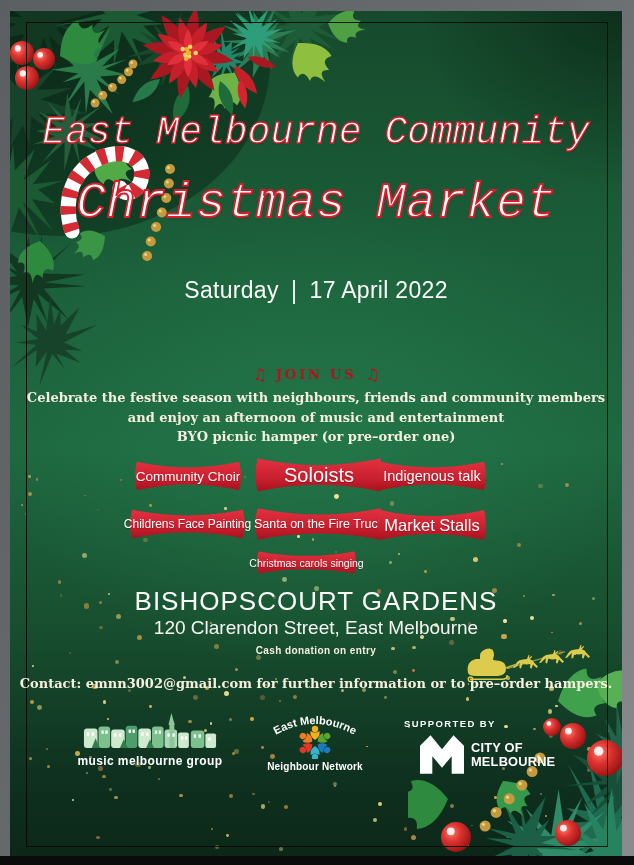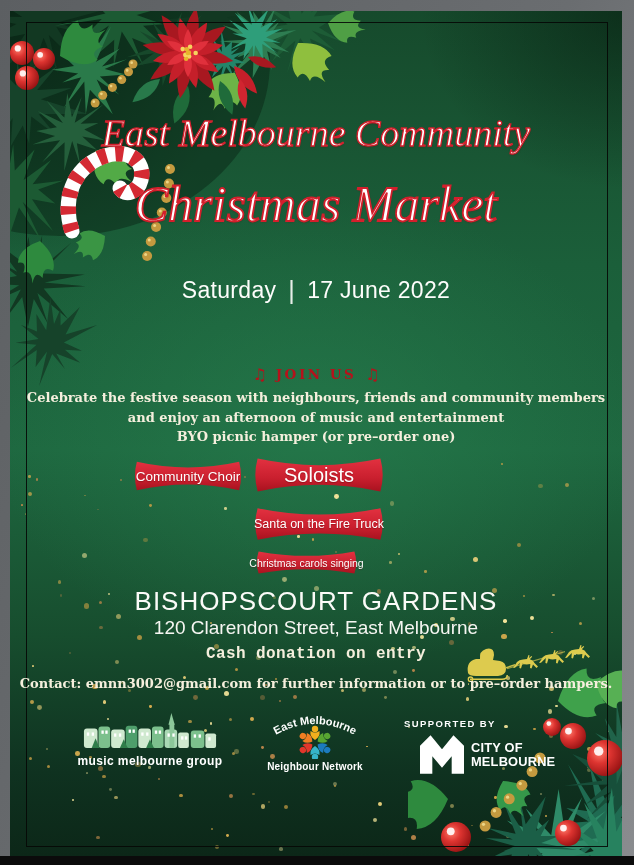--- a/index.html
+++ b/index.html
@@ -11,37 +11,37 @@
     background:
       radial-gradient(75% 40% at 50% 50%,rgba(40,130,80,.55) 0%,rgba(40,130,80,0) 70%),
       radial-gradient(60% 45% at 0% 0%,rgba(4,22,12,.65) 0%,rgba(4,22,12,0) 65%),
       radial-gradient(55% 35% at 100% 0%,rgba(6,26,14,.55) 0%,rgba(6,26,14,0) 60%),
       linear-gradient(180deg,#164a2c 0%,#1b5f3a 30%,#1e6840 52%,#174d2e 74%,#0f3220 90%,#0c2718 100%);}
   .frame{position:absolute;left:16px;top:11px;width:580px;height:823px;border:1px solid rgba(5,8,5,.9);z-index:6;pointer-events:none;}
   .decor{position:absolute;z-index:3;}
   .sparkles{position:absolute;inset:0;z-index:2;}
   .sparkles i{position:absolute;display:block;border-radius:50%;}
   .txt{position:absolute;left:0;right:0;text-align:center;z-index:7;}
-  .script-title{font-family:Liberation Serif, serif;font-style:italic;color:#ffffff;
+  .script-title{font-family:Liberation Mono, monospace;font-style:italic;color:#ffffff;
     text-shadow:0 1px 2px rgba(100,0,0,.45);}
   .t1{top:100px;font-size:38px;-webkit-text-stroke:1.3px #d41f2c;}
   .t2{top:164px;font-size:50px;-webkit-text-stroke:1.8px #d41f2c;}
   .schedule{top:262px;color:#fdfdfb;font-size:23px;line-height:34px;letter-spacing:.3px;}
   .sep{display:inline-block;margin:0 12px;font-size:25px;opacity:.9;vertical-align:-1px;font-weight:100;}
   .join{top:354px;color:#b5121b;font-family:"DejaVu Serif",serif;font-weight:bold;
     font-size:13.5px;letter-spacing:2.5px;}
   .join .note{font-size:16px;letter-spacing:0;margin:0 9px;vertical-align:-1px;}
   .intro{top:377px;color:#f5efdd;font-family:"DejaVu Serif",serif;font-weight:bold;
     font-size:13px;line-height:19.5px;}
   .ribbon{position:absolute;z-index:7;display:flex;align-items:center;justify-content:center;}
   .ribbon svg{position:absolute;inset:0;width:100%;height:100%;}
   .ribbon span{position:relative;z-index:1;color:#ffffff;text-shadow:0 1px 1px rgba(80,0,0,.35);white-space:nowrap;}
   .venue-name{top:575px;color:#fbfbf8;font-size:26px;letter-spacing:1px;}
   .venue-addr{top:606px;color:#f6f6f2;font-size:19px;}
-  .cash{top:634px;color:#f5efdd;font-family:Liberation Mono, monospace;font-weight:bold;font-size:16px;letter-spacing:.4px;}
+  .cash{top:634px;color:#f5efdd;font-family:Liberation Sans, sans-serif;font-weight:bold;font-size:10px;letter-spacing:.4px;}
   .contact{top:665px;color:#f5efdd;font-family:"DejaVu Serif",serif;font-weight:bold;font-size:13px;}
   .sleigh{position:absolute;left:455px;top:631px;width:128px;height:42px;z-index:7;}
   .emg{position:absolute;left:60px;top:702px;width:160px;z-index:7;text-align:center;}
   .emg-label{margin-top:2px;color:#ffffff;font-weight:bold;font-size:12px;letter-spacing:.4px;}
   .enn{position:absolute;left:244px;top:696px;width:122px;z-index:7;text-align:center;}
   .enn-label{margin-top:-2px;color:#ffffff;font-weight:bold;font-size:10px;letter-spacing:.2px;}
   .supby{position:absolute;left:394px;top:707px;color:#ffffff;font-size:9.5px;letter-spacing:1.4px;z-index:7;font-weight:bold;}
   .com{position:absolute;left:410px;top:724px;z-index:7;display:flex;align-items:center;}
   .com-text{margin-left:7px;color:#ffffff;font-weight:bold;font-size:13.5px;line-height:13.5px;
     letter-spacing:.2px;transform:scaleX(.95);transform-origin:left center;}
@@ -370,21 +370,21 @@
         <circle cx="48" cy="206" r="15" fill="url(#berryGrad)"></circle>
         <circle cx="42.75" cy="200.3" r="3.9000000000000004" fill="#ffffff" opacity="0.9"></circle>
       </svg>
 
     <div class="frame"></div>
 
     <div class="txt script-title t1">East Melbourne Community</div>
     <div class="txt script-title t2">Christmas Market</div>
 
     <div class="txt schedule">
-      <div><span>Saturday</span><span class="sep">|</span><span>17 June 2022</span></div>
+      <div><span>Saturday</span><span class="sep">|</span><span>17 April 2022</span></div>
     </div>
 
     <div class="txt intro">
       <div>Celebrate the festive season with neighbours, friends and community members</div>
       <div>and enjoy an afternoon of music and entertainment</div>
       <div>BYO picnic hamper (or pre–order one)</div>
     </div>
 
     <div class="txt join">
       <span class="note">♫</span><span>JOIN US</span><span class="note">♫</span>
@@ -395,25 +395,43 @@
           <path d="M7,8 Q100,24 193,8 Q200,28 193,48 Q100,32 7,48 Q0,28 7,8 Z" fill="url(#ribbonGrad)"></path>
         </svg>
       <span>Soloists</span>
     </div>
     <div class="ribbon" style="left:123px;top:445px;width:110px;height:40px;font-size:13.5px">
       <svg viewBox="0 0 200 56" preserveAspectRatio="none">
           <path d="M7,8 Q100,24 193,8 Q200,28 193,48 Q100,32 7,48 Q0,28 7,8 Z" fill="url(#ribbonGrad)"></path>
         </svg>
       <span>Community Choir</span>
     </div>
+    <div class="ribbon" style="left:366px;top:445px;width:112px;height:40px;font-size:14.5px">
+      <svg viewBox="0 0 200 56" preserveAspectRatio="none">
+          <path d="M7,8 Q100,24 193,8 Q200,28 193,48 Q100,32 7,48 Q0,28 7,8 Z" fill="url(#ribbonGrad)"></path>
+        </svg>
+      <span>Indigenous talk</span>
+    </div>
+    <div class="ribbon" style="left:118px;top:493px;width:119px;height:40px;font-size:12px">
+      <svg viewBox="0 0 200 56" preserveAspectRatio="none">
+          <path d="M7,8 Q100,24 193,8 Q200,28 193,48 Q100,32 7,48 Q0,28 7,8 Z" fill="url(#ribbonGrad)"></path>
+        </svg>
+      <span>Childrens Face Painting</span>
+    </div>
     <div class="ribbon" style="left:243px;top:491px;width:132px;height:44px;font-size:12.5px">
       <svg viewBox="0 0 200 56" preserveAspectRatio="none">
           <path d="M7,8 Q100,24 193,8 Q200,28 193,48 Q100,32 7,48 Q0,28 7,8 Z" fill="url(#ribbonGrad)"></path>
         </svg>
       <span>Santa on the Fire Truck</span>
+    </div>
+    <div class="ribbon" style="left:366px;top:493px;width:112px;height:42px;font-size:16.5px">
+      <svg viewBox="0 0 200 56" preserveAspectRatio="none">
+          <path d="M7,8 Q100,24 193,8 Q200,28 193,48 Q100,32 7,48 Q0,28 7,8 Z" fill="url(#ribbonGrad)"></path>
+        </svg>
+      <span>Market Stalls</span>
     </div>
     <div class="ribbon" style="left:245px;top:536px;width:103px;height:31px;font-size:10.5px">
       <svg viewBox="0 0 200 56" preserveAspectRatio="none">
           <path d="M7,8 Q100,24 193,8 Q200,28 193,48 Q100,32 7,48 Q0,28 7,8 Z" fill="url(#ribbonGrad)"></path>
         </svg>
       <span>Christmas carols singing</span>
     </div>
 
     <div class="txt venue-name">BISHOPSCOURT GARDENS</div>
     <div class="txt venue-addr">120 Clarendon Street, East Melbourne</div>

